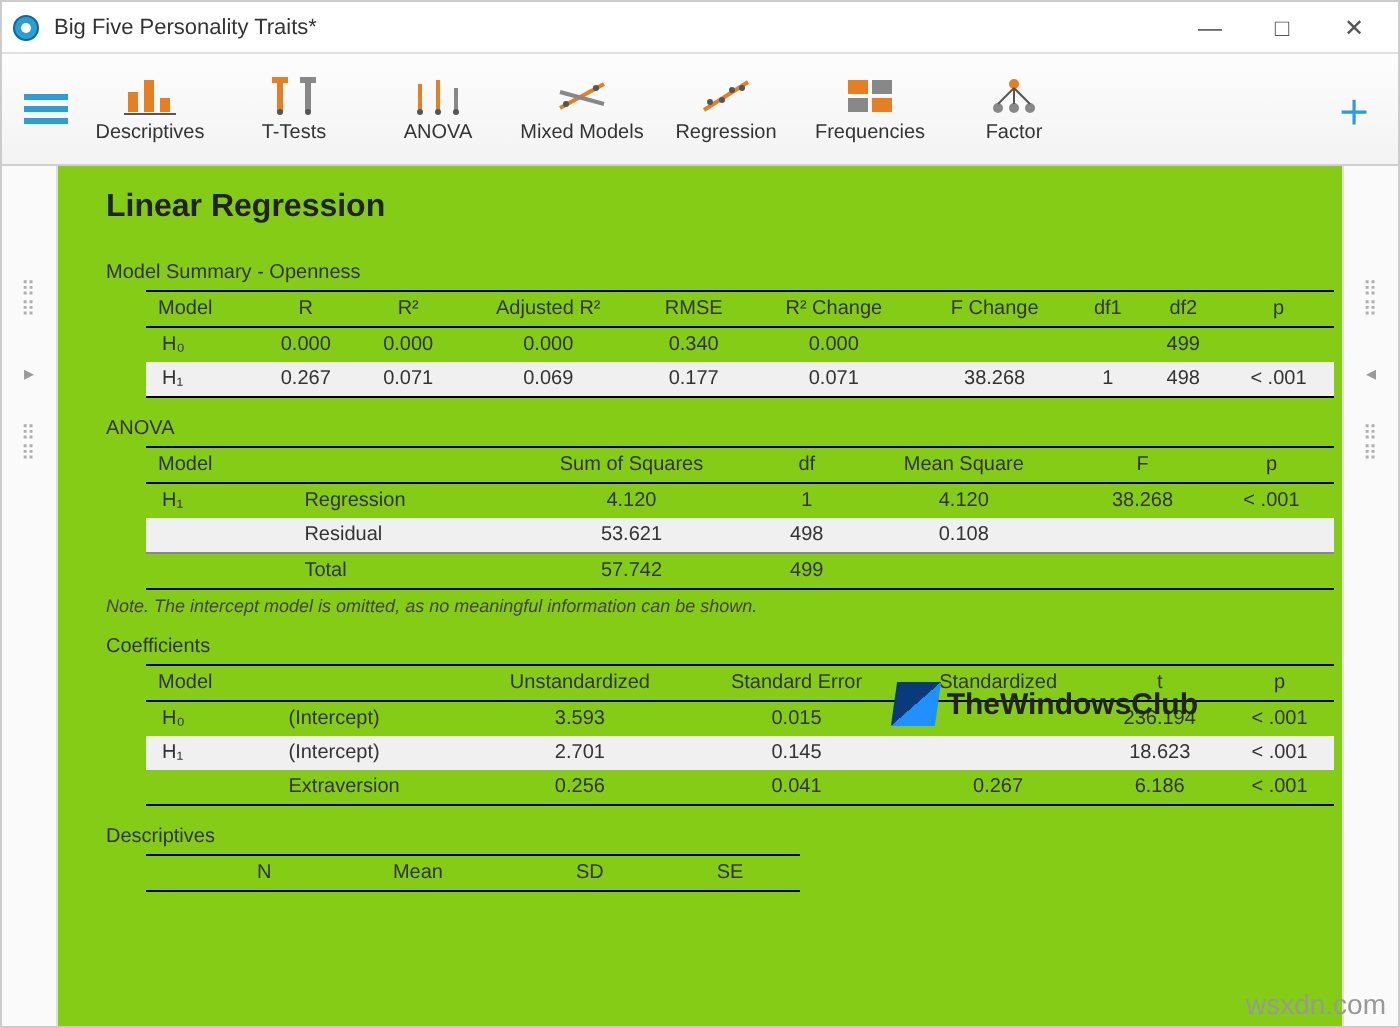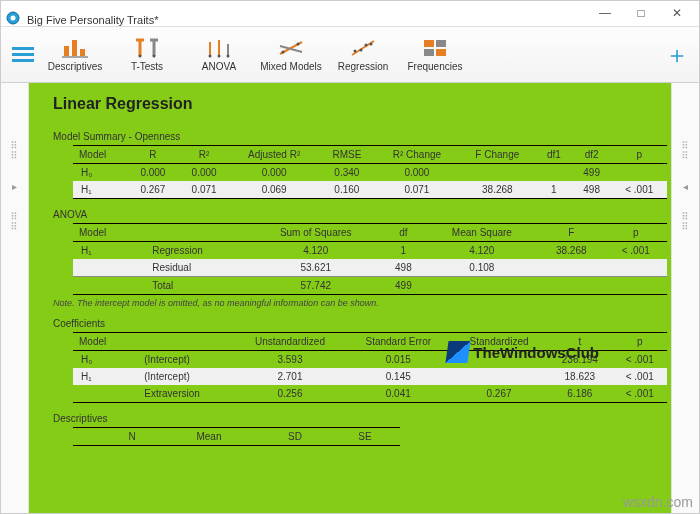--- a/index.html
+++ b/index.html
@@ -1,17 +1,17 @@
 <!DOCTYPE html>
 <html><head>
 <meta charset="utf-8">
 <style>
 * { box-sizing: border-box; margin: 0; padding: 0; }
 body { font-family: "Segoe UI", Arial, sans-serif; font-size: 11px; color: #333; background: #fff; width: 700px; height: 514px; overflow: hidden; border: 1px solid #ccc; position: relative; }
-.titlebar { height: 26px; display: flex; align-items: flex-end; padding: 0 4px; border-bottom: 1px solid #e0e0e0; }
+.titlebar { height: 26px; display: flex; align-items: center; padding: 0 4px; border-bottom: 1px solid #e0e0e0; }
 .titlebar .app-icon { width: 16px; height: 16px; margin-right: 6px; display: flex; align-items: center; justify-content: center; }
 .titlebar .title { flex: 1; font-size: 11px; color: #333; }
 .titlebar .winbtn { width: 36px; height: 26px; display: flex; align-items: center; justify-content: center; font-size: 12px; color: #555; }
 .toolbar { height: 56px; background: linear-gradient(#fdfdfd,#f3f3f3); border-bottom: 1px solid #d0d0d0; display: flex; align-items: center; padding: 0 6px; }
 .menu-btn { width: 32px; height: 40px; display: flex; align-items: center; justify-content: center; color: #2a9fd6; font-size: 22px; }
 .plus-btn { width: 32px; height: 40px; display: flex; align-items: center; justify-content: center; color: #2a9fd6; font-size: 24px; margin-left: auto; }
 .tool { display: flex; flex-direction: column; align-items: center; justify-content: center; width: 72px; height: 54px; color: #333; }
 .tool .ticon { width: 28px; height: 22px; margin-bottom: 2px; display:flex; align-items:center; justify-content:center;}
 .tool .tlabel { font-size: 10px; }
 .content-wrap { position: absolute; top: 82px; left: 0; right: 0; bottom: 0; display: flex; }
@@ -125,20 +125,34 @@
     <span class="ticon">
         <svg width="26" height="20" viewBox="0 0 26 20">
           <rect x="2" y="2" width="10" height="7" fill="#e67e22"></rect>
           <rect x="14" y="2" width="10" height="7" fill="#888"></rect>
           <rect x="2" y="11" width="10" height="7" fill="#888"></rect>
           <rect x="14" y="11" width="10" height="7" fill="#e67e22"></rect>
         </svg>
       </span>
     <span class="tlabel">Frequencies</span>
   </div>
+  <div class="tool">
+    <span class="ticon">
+        <svg width="26" height="20" viewBox="0 0 26 20">
+          <circle cx="13" cy="4" r="2.5" fill="#e67e22"></circle>
+          <circle cx="5" cy="16" r="2.5" fill="#888"></circle>
+          <circle cx="13" cy="16" r="2.5" fill="#888"></circle>
+          <circle cx="21" cy="16" r="2.5" fill="#888"></circle>
+          <line x1="13" y1="6" x2="5" y2="14" stroke="#555"></line>
+          <line x1="13" y1="6" x2="13" y2="14" stroke="#555"></line>
+          <line x1="13" y1="6" x2="21" y2="14" stroke="#555"></line>
+        </svg>
+      </span>
+    <span class="tlabel">Factor</span>
+  </div>
   <div class="plus-btn">＋</div>
 </div>
 
 <div class="content-wrap">
 
   <div class="side">
     <span class="dots6">⠿</span>
     <span class="dots6">⠿</span>
     <span class="tri">▸</span>
     <span class="dots6">⠿</span>
@@ -173,21 +187,21 @@
             <td></td>
             <td></td>
             <td>499</td>
             <td></td>
       </tr>
       <tr class="alt bodyend">
         <td class="first">H₁</td>
         <td>0.267</td>
             <td>0.071</td>
             <td>0.069</td>
-            <td>0.160</td>
+            <td>0.177</td>
             <td>0.071</td>
             <td>38.268</td>
             <td>1</td>
             <td>498</td>
             <td>&lt; .001</td>
       </tr>
     </tbody>
       </table>
 
     <div class="sect-title">ANOVA</div>

